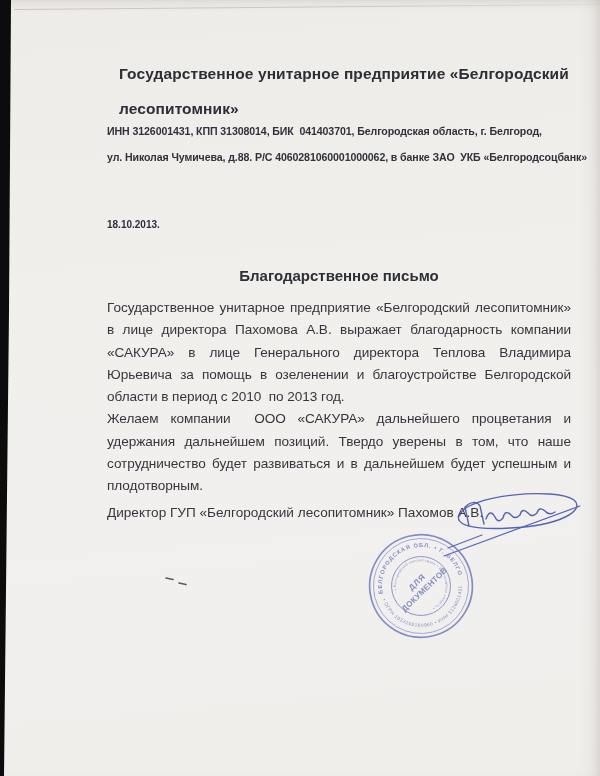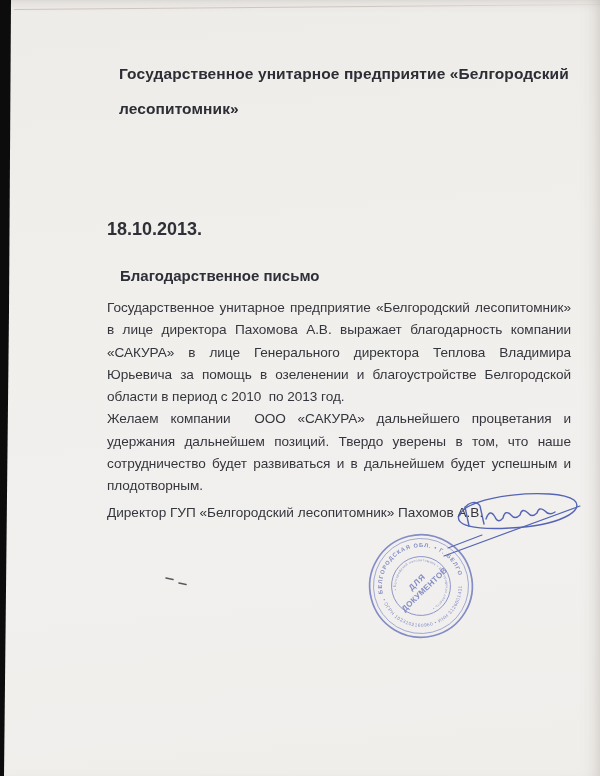--- a/index.html
+++ b/index.html
@@ -27,24 +27,24 @@
   .letterhead-name{
     position:absolute;left:107px;top:56px;width:462px;
     font-size:15.5px;font-weight:bold;line-height:35px;
     color:#2c2d35;letter-spacing:.1px;margin-left:12px;
   }
   .requisites{position:absolute;left:107px;top:119px;width:486px;color:#30313b;}
   .requisites .req-line{
     font-size:10.6px;font-weight:bold;line-height:25.5px;
     white-space:pre;letter-spacing:-0.1px;
   }
-  .doc-date{position:absolute;left:107px;top:219px;font-size:18px;font-weight:bold;color:#2e2f37;}
+  .doc-date{position:absolute;left:107px;top:219px;font-size:10px;font-weight:bold;color:#2e2f37;}
   .letter-title{
-    position:absolute;left:120px;top:267px;width:464px;
-    font-size:15px;font-weight:bold;color:#2e2f37;
+    position:absolute;left:107px;top:267px;width:464px;
+    text-align:center;font-size:15px;font-weight:bold;color:#2e2f37;
   }
   .letter-body{position:absolute;left:107px;top:297px;width:464px;}
   .letter-body p{
     margin:0;font-size:13.6px;line-height:22.3px;
     text-align:justify;white-space:pre-wrap;letter-spacing:-0.05px;color:#35363d;
   }
   .signature-row{position:absolute;left:107px;top:505px;width:464px;font-size:13.6px;color:#35363d;white-space:pre;}
   .signature-ink{position:absolute;left:438px;top:486px;width:152px;height:78px;}
   .stamp{position:absolute;left:364px;top:529px;width:114px;height:114px;opacity:.82;transform:rotate(-14deg);}
   .pen-marks{position:absolute;left:160px;top:572px;width:36px;height:18px;}
@@ -53,20 +53,22 @@
 <body>
 
 <div class="page">
 
   <div class="scan-edge-left"></div>
   <div class="scan-line-top"></div>
 
   <div class="letterhead-name">Государственное унитарное предприятие «Белгородский лесопитомник»</div>
 
   <div class="requisites">
+    <div class="req-line">ИНН 3126001431, КПП 31308014, БИК  041403701, Белгородская область, г. Белгород,</div>
+    <div class="req-line">ул. Николая Чумичева, д.88. Р/С 4060281060001000062, в банке ЗАО  УКБ «Белгородсоцбанк»</div>
   </div>
 
   <div class="doc-date">18.10.2013.</div>
 
   <div class="letter-title">Благодарственное письмо</div>
 
   <div class="letter-body">
     <p>Государственное унитарное предприятие «Белгородский лесопитомник» в лице директора Пахомова А.В. выражает благодарность компании «САКУРА» в лице Генерального директора Теплова Владимира Юрьевича за помощь в озеленении и благоустройстве Белгородской области в период с 2010  по 2013 год.</p>
     <p>Желаем компании  ООО «САКУРА» дальнейшего процветания и удержания дальнейшем позиций. Твердо уверены в том, что наше сотрудничество будет развиваться и в дальнейшем будет успешным и плодотворным.</p>
   </div>

